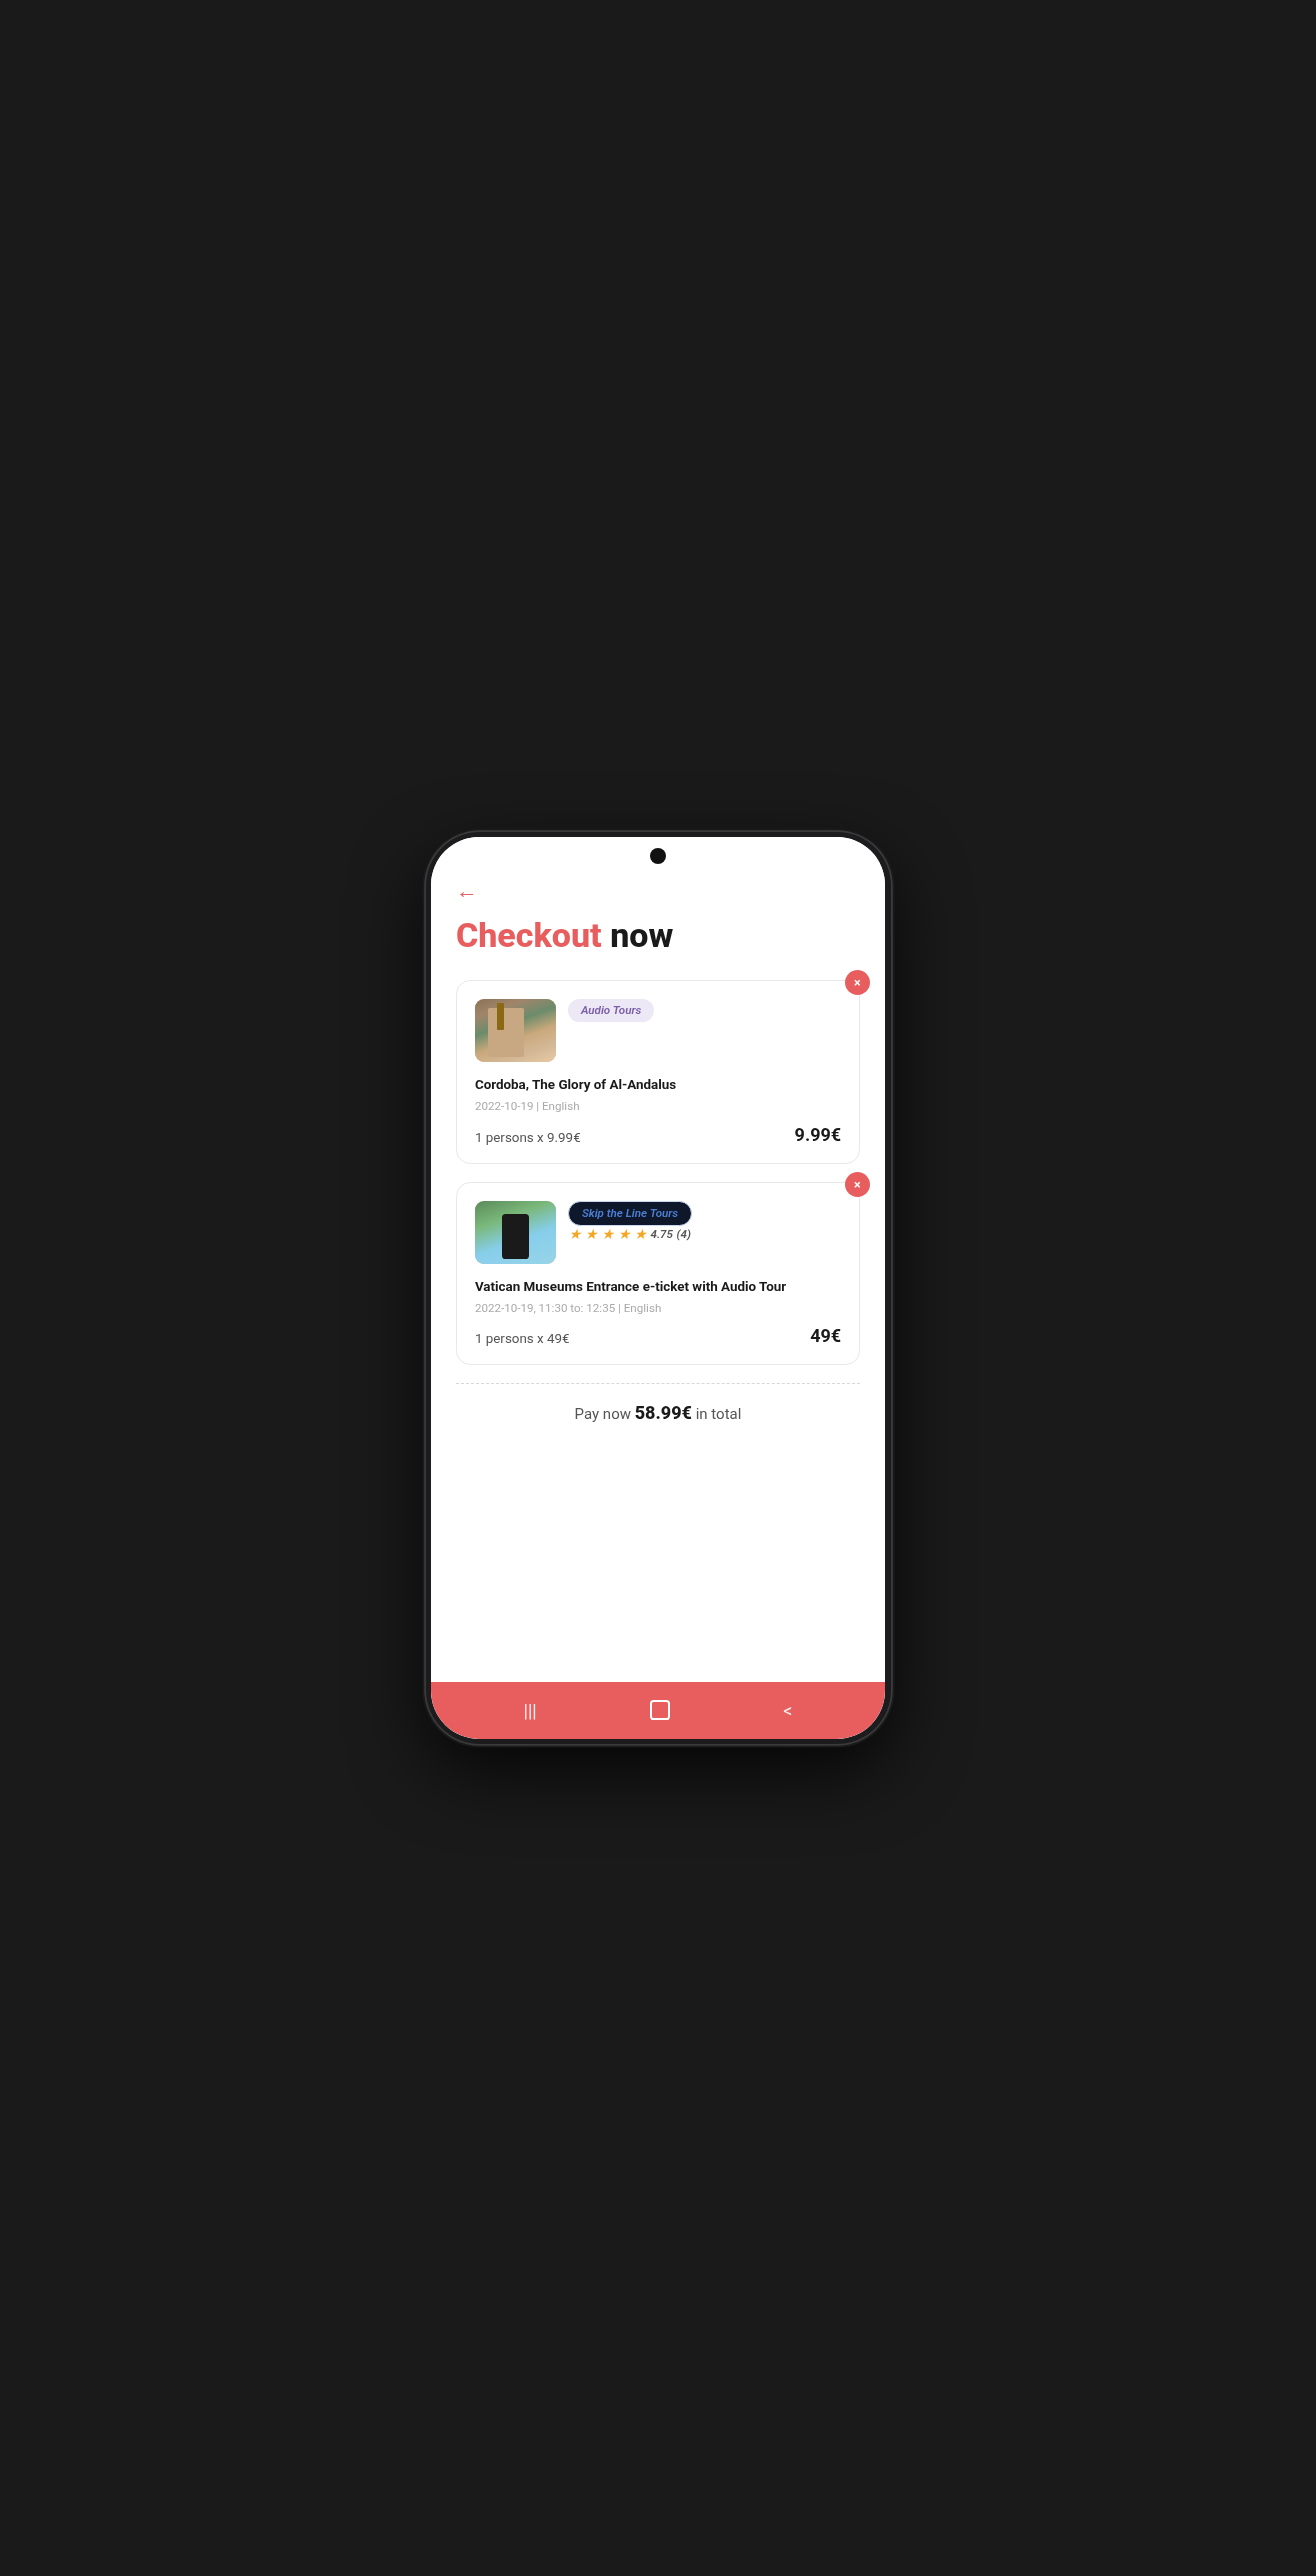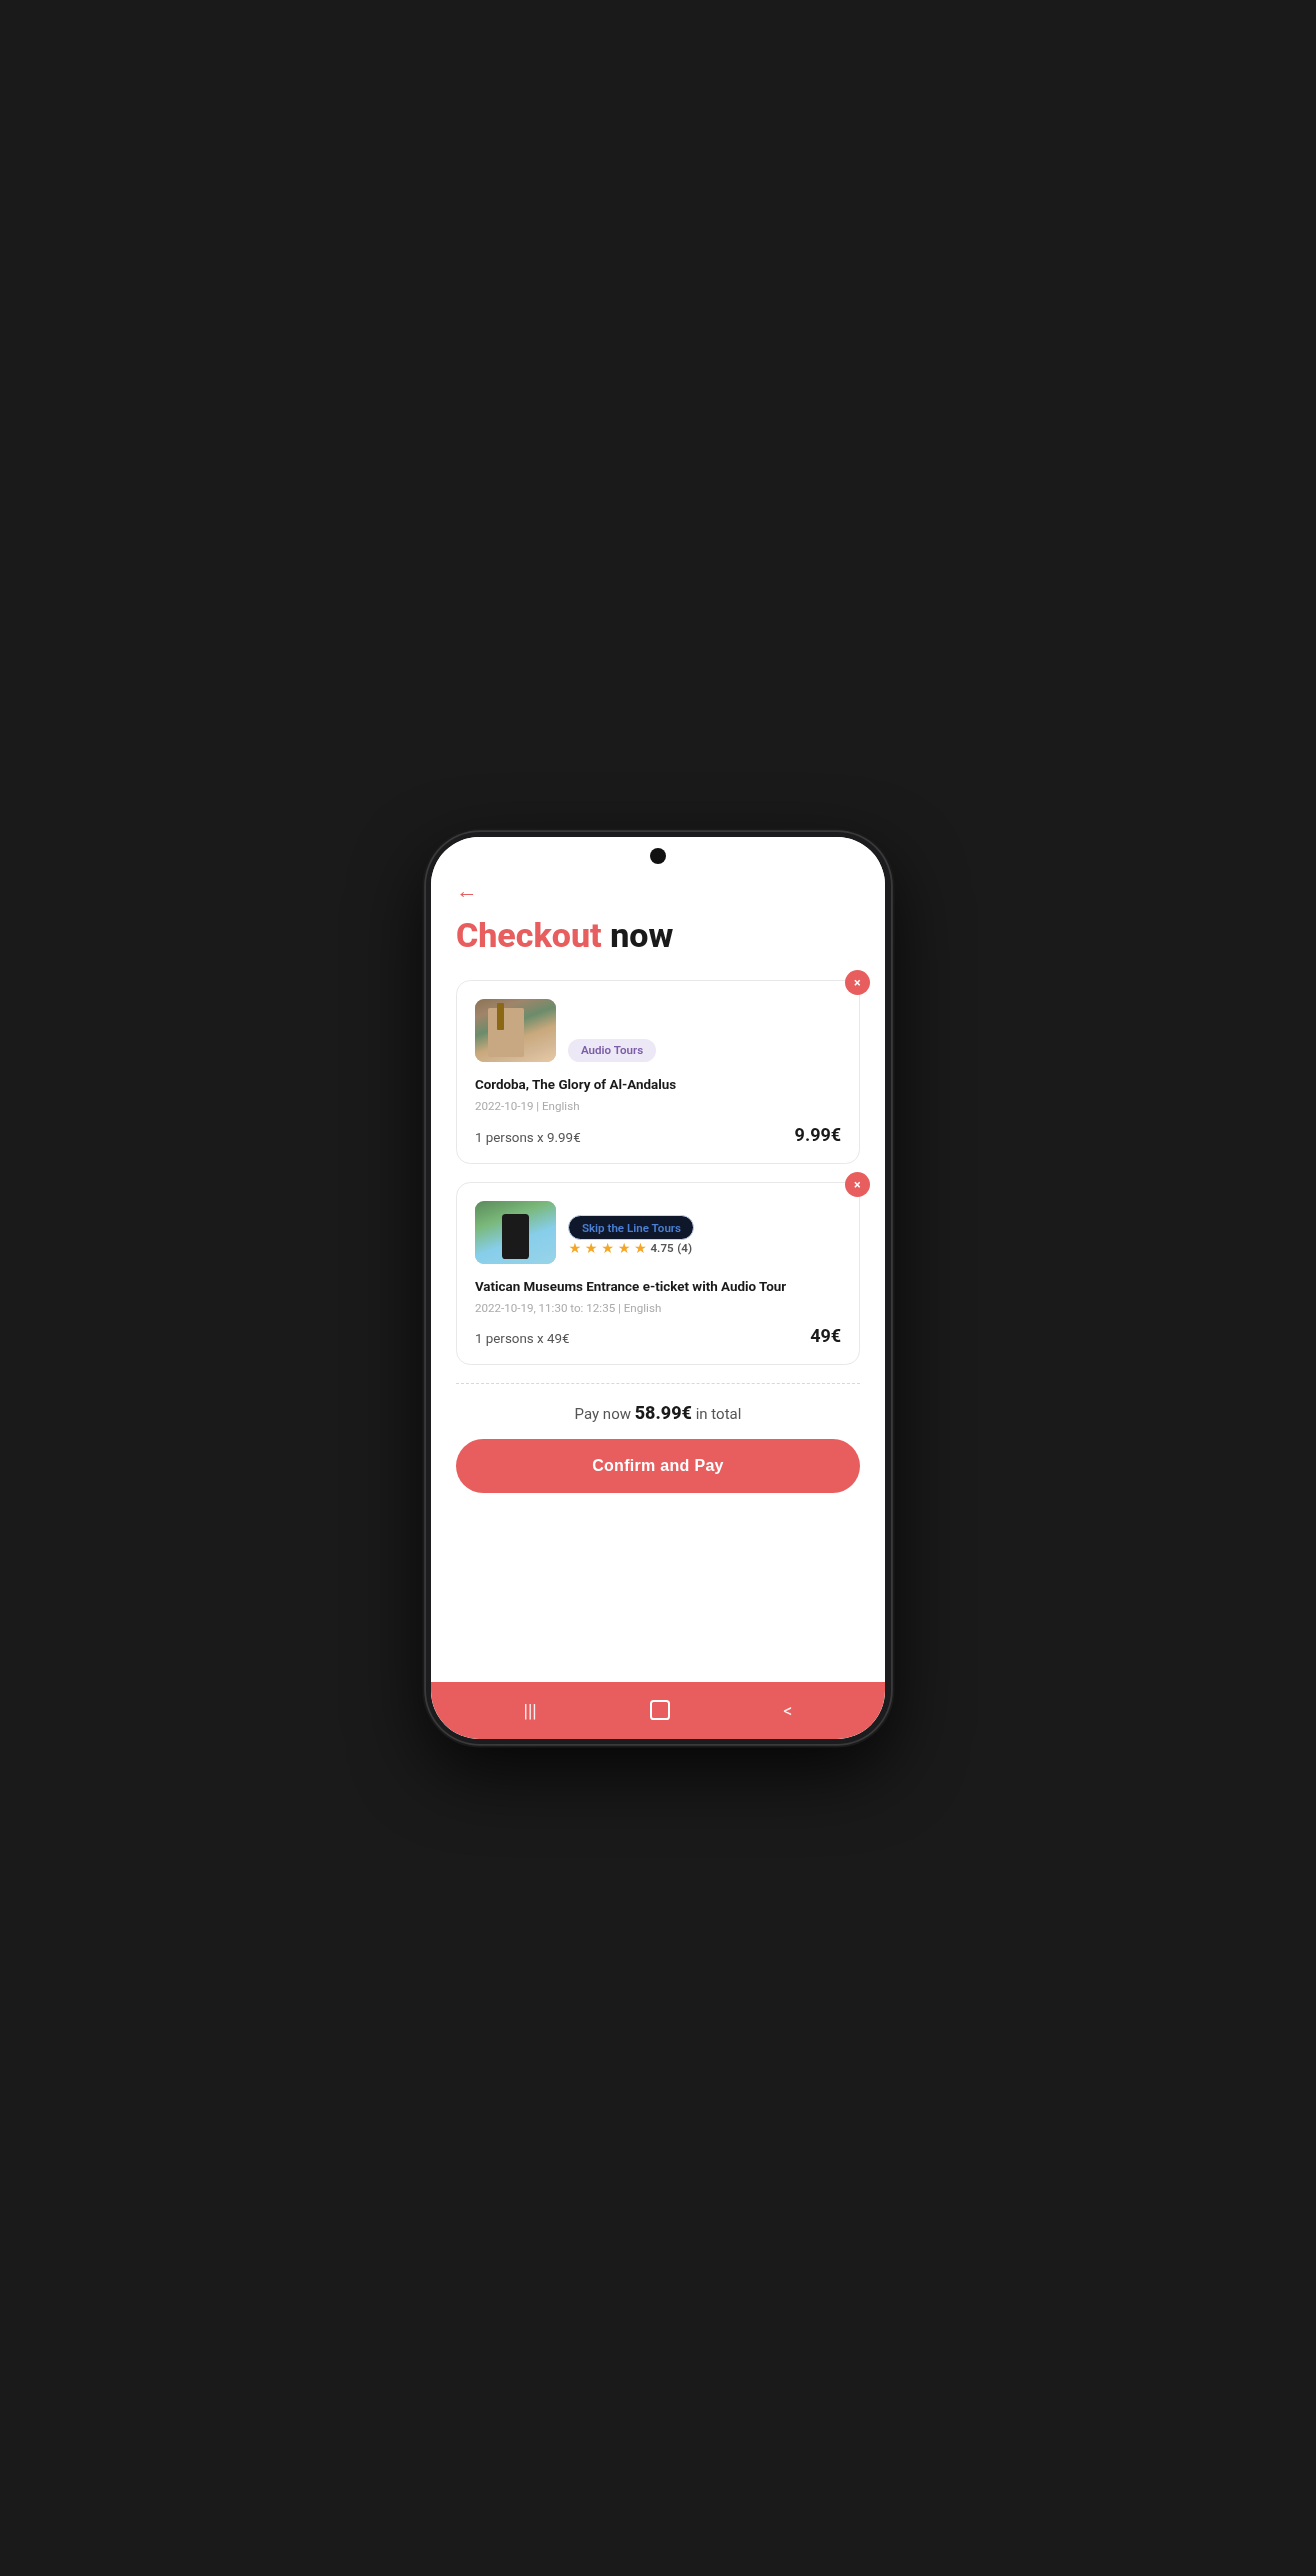--- a/index.html
+++ b/index.html
@@ -126,23 +126,24 @@
       justify-content: center;
       color: #fff;
       font-size: 12.5px;
       font-weight: bold;
       cursor: pointer;
       z-index: 10;
     }
 
     .card-top {
       display: flex;
-      align-items: flex-end;
+      align-items: flex-start;
       gap: 12.5px;
       margin-bottom: 14.3px;
+      font-style: italic;
     }
 
     .tour-thumbnail {
       width: 81px;
       height: 63px;
       border-radius: 9px;
       overflow: hidden;
       flex-shrink: 0;
       background: #c8b8a0;
     }
@@ -400,21 +401,20 @@
       <hr class="dashed-divider">
 
       
       <div class="pay-summary">
         <span>Pay now</span>
         <span class="amount">58.99€</span>
         <span>in total</span>
       </div>
 
       
-      <button class="confirm-btn">Confirm and Pay</button>
 
     </div>
 
     <div class="bottom-nav">
       <span class="nav-icon">|||</span>
       <div class="nav-home"></div>
       <span class="nav-icon">&lt;</span>
     </div>
 
   </div>

